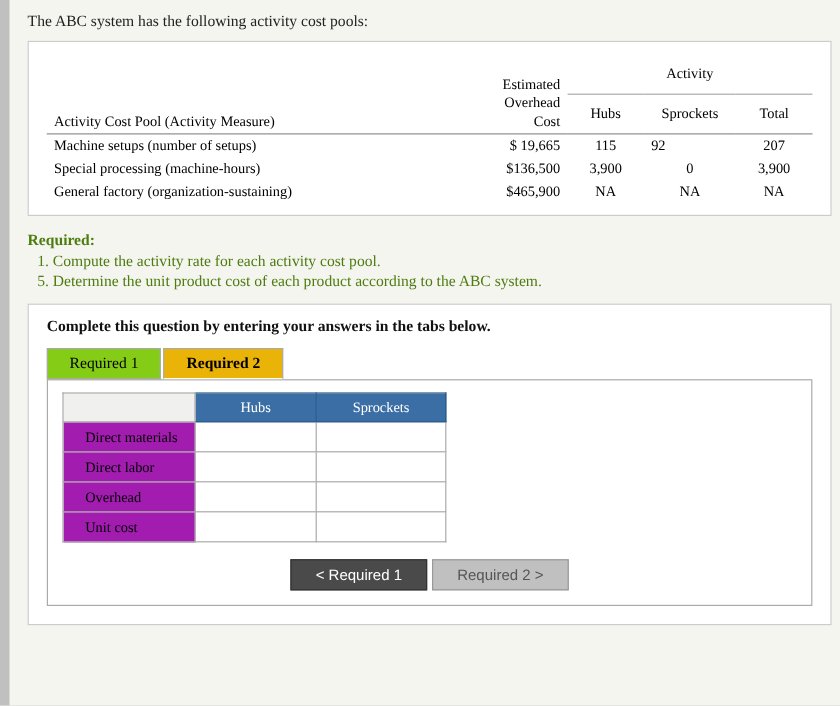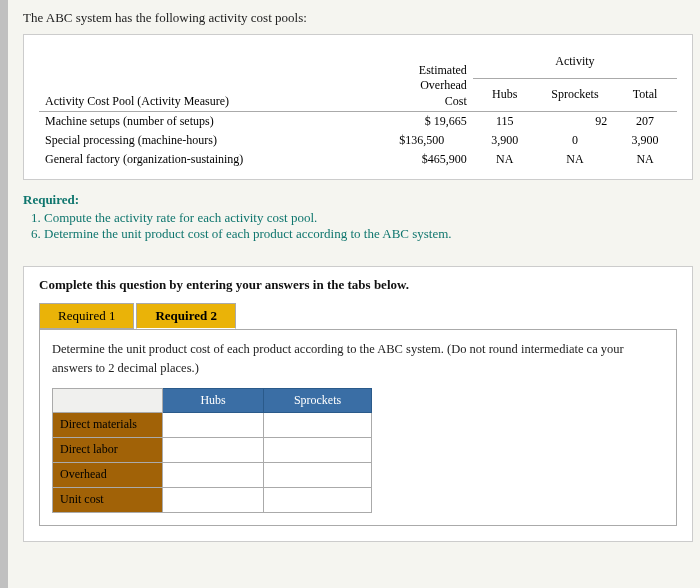--- a/index.html
+++ b/index.html
@@ -51,23 +51,23 @@
     .top-table .col-total { width: 10%; text-align: center; }
     .activity-header {
       text-align: center;
       border-bottom: 1px solid #aaa;
     }
     .sub-header-row th {
       font-size: 12px;
       font-weight: normal;
     }
     .requirements-section {
-      margin-bottom: 24px;
-      font-size: 13px;
-      color: #0f766e;
+      margin-bottom: 11px;
+      font-size: 13px;
+      color: #4d7c0f;
     }
     .requirements-section .req-title {
       font-weight: bold;
       margin-bottom: 2px;
     }
     .requirements-section .req-item {
       margin-left: 8px;
     }
     .complete-box {
       background: white;
@@ -82,21 +82,21 @@
       color: #111;
     }
     .tabs-row {
       display: flex;
       flex-direction: row;
       gap: 0;
       margin-bottom: 0;
     }
     .tab {
       border: 1px solid #aaa;
-      background: #eab308;
+      background: #84cc16;
       padding: 4px 18px;
       font-size: 13px;
       cursor: pointer;
       margin-right: 2px;
     }
     .tab.active {
       background: #eab308;
       border-bottom: 1px solid white;
       font-weight: bold;
     }
@@ -126,23 +126,23 @@
       font-weight: normal;
     }
     .data-table td {
       border: 1px solid #aaa;
       padding: 4px 8px;
       min-width: 80px;
       height: 24px;
       background: white;
     }
     .data-table td.row-label {
-      background: #a16207;
+      background: #a21caf;
       font-size: 12px;
-      padding-left: 7px;
+      padding-left: 18px;
       min-width: 110px;
     }
     .data-table td.input-cell {
       background: #fff;
     }
     .nav-buttons {
       display: flex;
       justify-content: center;
       gap: 4px;
       margin-top: 14px;
@@ -214,61 +214,60 @@
               <th class="col-total">
                 <span>Total</span>
               </th>
             </tr>
           </thead>
           <tbody>
             <tr>
               <td class="col-label">Machine setups (number of setups)</td>
               <td class="col-est" style="text-align:right;">$ 19,665</td>
               <td class="col-hubs" style="text-align:center;">115</td>
-              <td class="col-sprockets" style="text-align:right;">92</td>
+              <td class="col-sprockets" style="text-align:left;">92</td>
               <td class="col-total" style="text-align:center;">207</td>
             </tr>
             <tr>
               <td class="col-label">Special processing (machine-hours)</td>
-              <td class="col-est" style="text-align:center;">$136,500</td>
+              <td class="col-est" style="text-align:right;">$136,500</td>
               <td class="col-hubs" style="text-align:center;">3,900</td>
               <td class="col-sprockets" style="text-align:center;">0</td>
               <td class="col-total" style="text-align:center;">3,900</td>
             </tr>
             <tr>
               <td class="col-label">General factory (organization-sustaining)</td>
               <td class="col-est" style="text-align:right;">$465,900</td>
               <td class="col-hubs" style="text-align:center;">NA</td>
               <td class="col-sprockets" style="text-align:center;">NA</td>
               <td class="col-total" style="text-align:center;">NA</td>
             </tr>
           </tbody>
         </table>
       </div>
 
       <div class="requirements-section">
         <div class="req-title">Required:</div>
         <div class="req-item">1. Compute the activity rate for each activity cost pool.</div>
-        <div class="req-item">6. Determine the unit product cost of each product according to the ABC system.</div>
+        <div class="req-item">5. Determine the unit product cost of each product according to the ABC system.</div>
       </div>
 
       <div class="complete-box">
         <div class="complete-text">Complete this question by entering your answers in the tabs below.</div>
 
         <div class="tabs-row">
           <div class="tab">
             <span>Required 1</span>
           </div>
           <div class="tab active">
             <span>Required 2</span>
           </div>
         </div>
 
         <div class="tab-content">
-          <div class="tab-description">Determine the unit product cost of each product according to the ABC system. (Do not round intermediate ca your answers to 2 decimal places.)</div>
 
           <table class="data-table">
             <thead>
               <tr>
                 <th style="background:#f0f0ee; color:#111; border:1px solid #aaa; min-width:110px;"></th>
                 <th>Hubs</th>
                 <th>Sprockets</th>
               </tr>
             </thead>
             <tbody>
@@ -288,19 +287,27 @@
                 <td class="input-cell"><input type="text" style="border: none; width: 100%; outline: none;"></td>
               </tr>
               <tr>
                 <td class="row-label">Unit cost</td>
                 <td class="input-cell"><input type="text" style="border: none; width: 100%; outline: none;"></td>
                 <td class="input-cell"><input type="text" style="border: none; width: 100%; outline: none;"></td>
               </tr>
             </tbody>
           </table>
 
+          <div class="nav-buttons">
+            <button class="nav-btn dark">
+              <span>&lt; Required 1</span>
+            </button>
+            <button class="nav-btn light">
+              <span>Required 2 &gt;</span>
+            </button>
+          </div>
 
         </div>
       </div>
 
     </div>
   </div>
 </div>
 
 </body></html>

